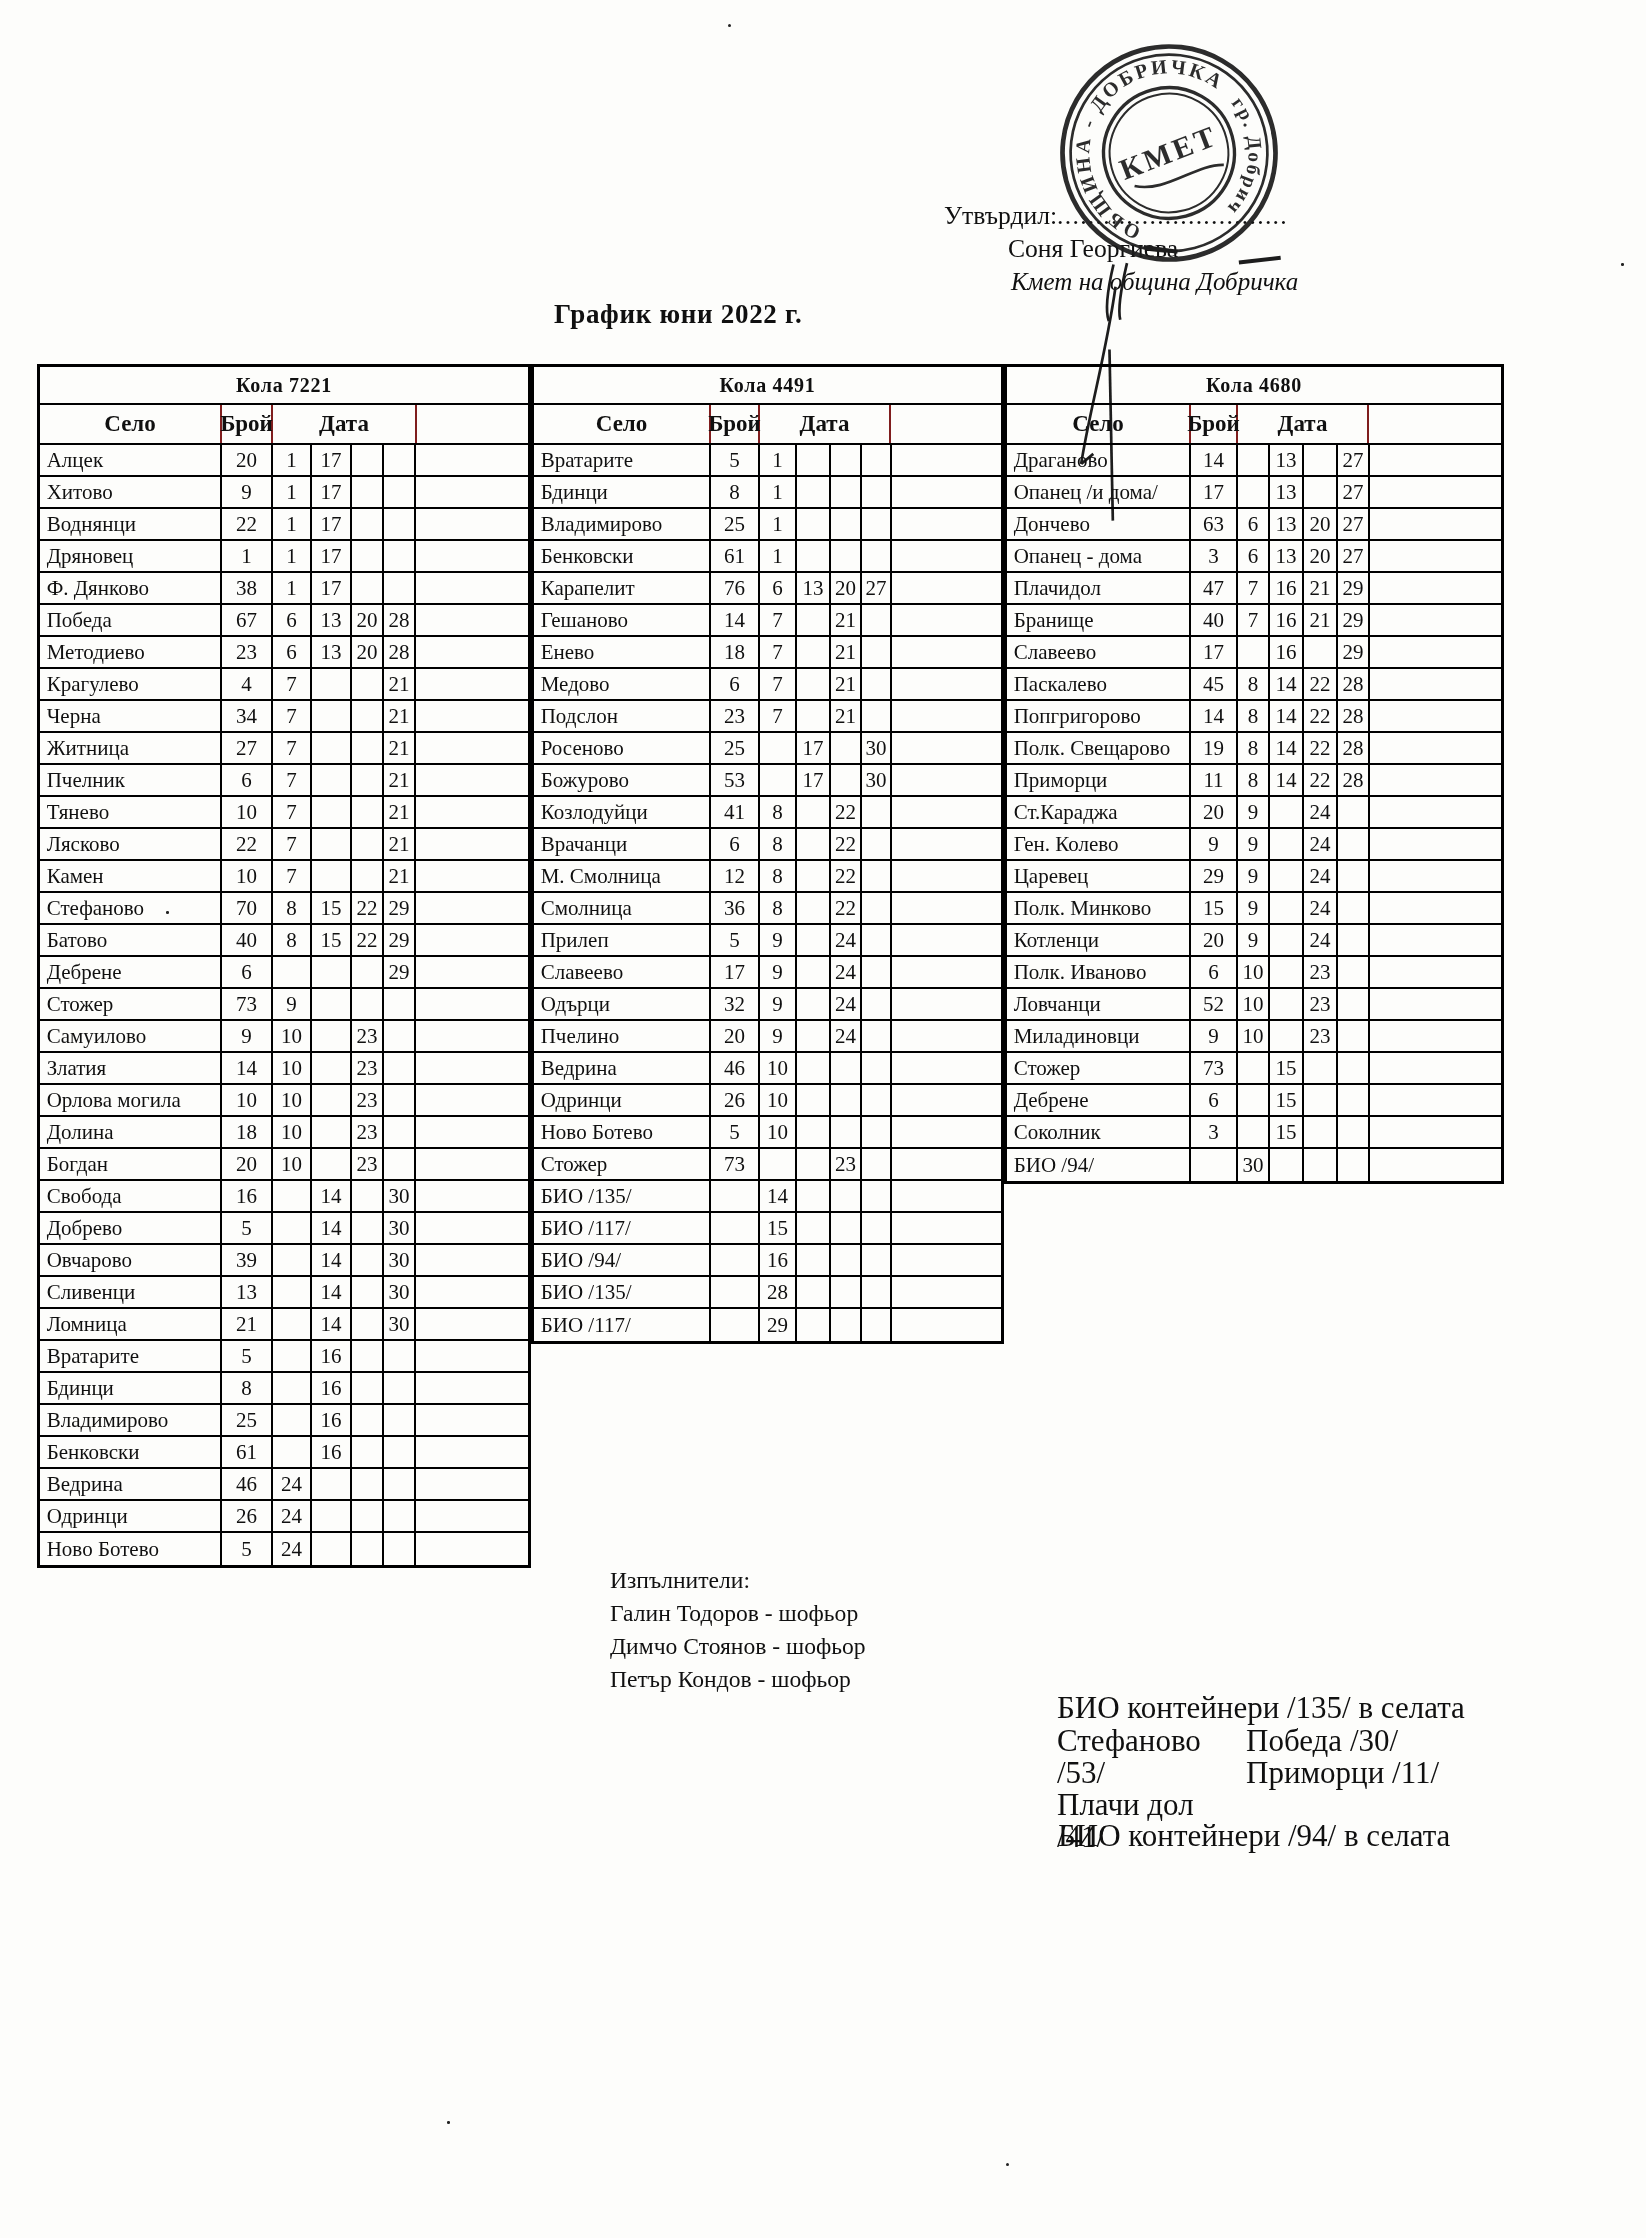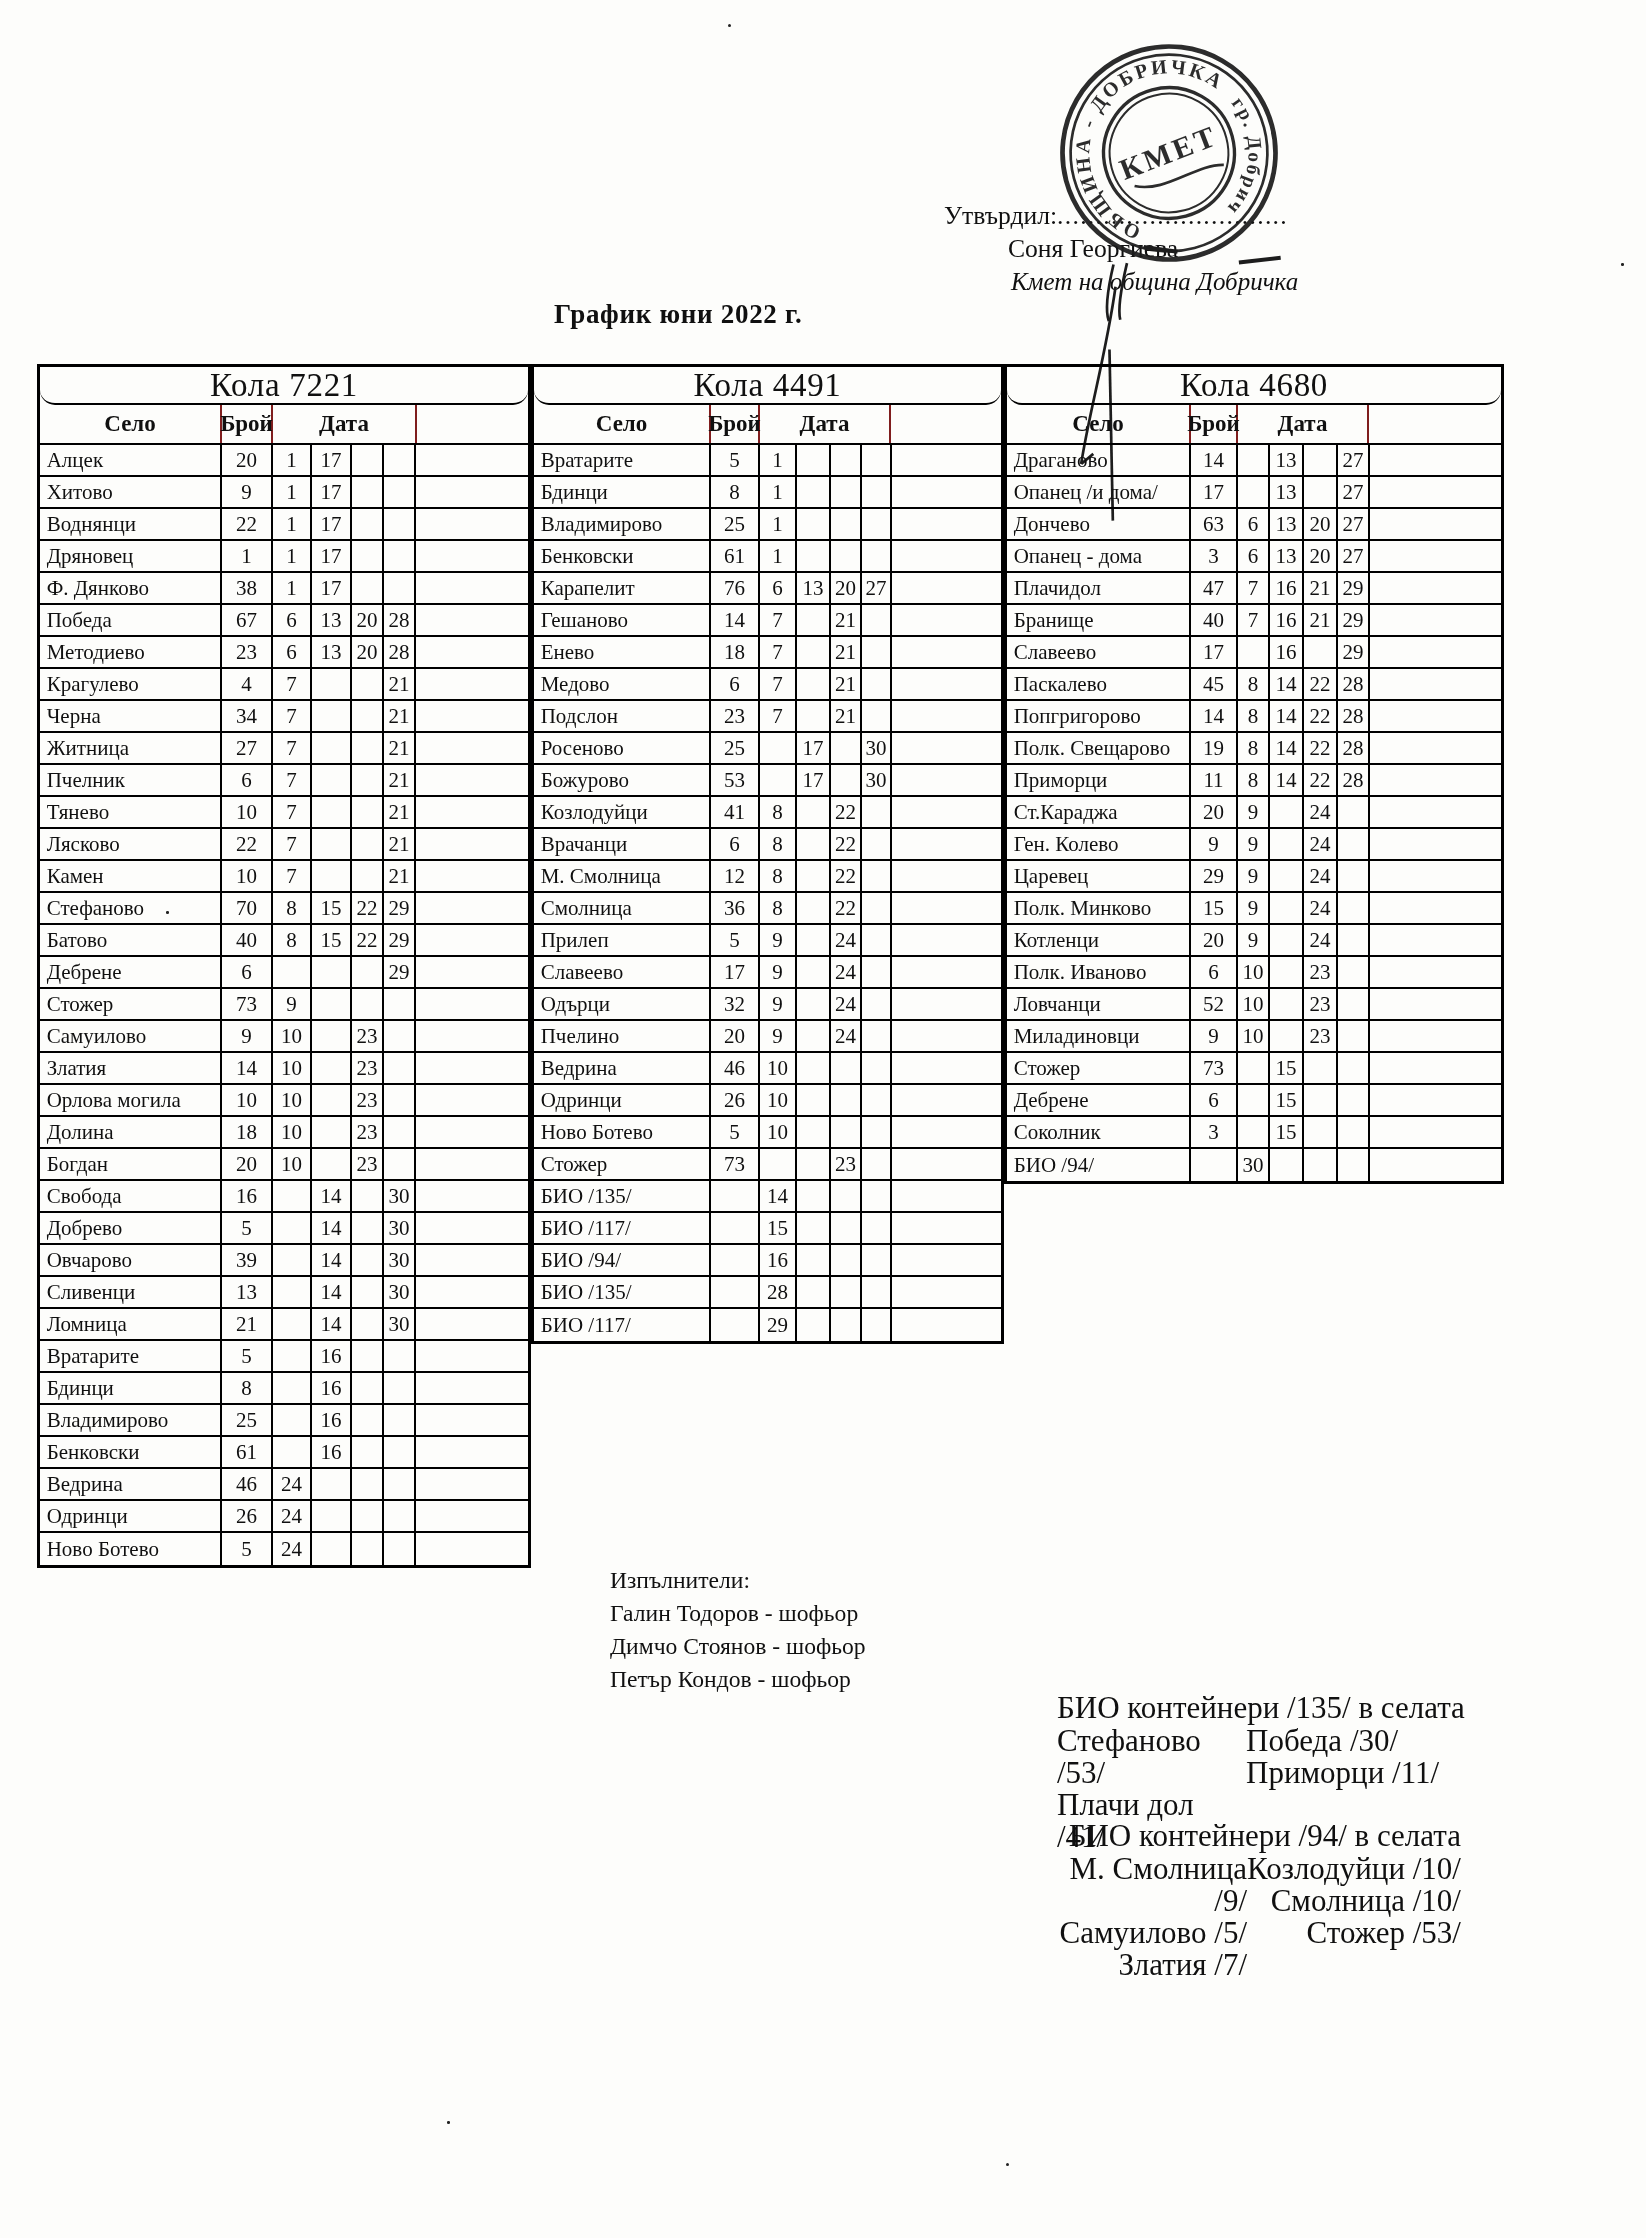--- a/index.html
+++ b/index.html
@@ -17,21 +17,21 @@
 
   .stamp { position:absolute; left:1047px; top:31px; width:244px; height:244px; transform:rotate(-15deg); opacity:.92; }
   .stamp text { font-family:"Liberation Serif", serif; fill:#1b1b1b; }
   .marks { position:absolute; left:0; top:0; width:1646px; height:2239px; pointer-events:none; }
 
   .speck { position:absolute; background:#222; border-radius:50%; }
 
   
   .table { position:absolute; top:364px; border:3.4px solid #000; box-sizing:border-box; }
   .t-car { height:36px; border-bottom:2.7px solid #000; display:flex; align-items:center; justify-content:center;
-           font-weight:normal; font-size:33px; letter-spacing:0.7px;border-radius:15px; }
+           font-weight:bold; font-size:20px; letter-spacing:0.7px; }
   .thead { display:grid; grid-template-columns:var(--cols-head); height:38px; border-bottom:2.7px solid #000;
            font-weight:bold; font-size:23px; }
   .hcell { display:flex; align-items:center; justify-content:center; border-right:2px solid #7f1d1d; }
   .h-fill { border-right:none; }
   .trow { display:grid; grid-template-columns:var(--cols-body); height:32px; box-sizing:border-box; }
   .tcell { border-right:2px solid #000; border-bottom:2px solid #000; box-sizing:border-box;
            display:flex; align-items:center; font-size:21px; white-space:nowrap; overflow:hidden; }
   .c-name { padding-left:6.7px; }
   .c-num { justify-content:center; }
   .c-fill { border-right:none; }
@@ -910,32 +910,20 @@
       <div>
           <div>Победа /30/</div>
           <div>Приморци /11/</div>
         </div>
     </div>
   </div>
 
 
   <div class="bio" style="left:1058px; top:1820px;text-align:right;">
     <div class="bio-title">БИО контейнери /94/ в селата</div>
-    <div class="cols">
-      <div class="col-left">
-          <div>М. Смолница /9/</div>
-          <div>Самуилово /5/</div>
-          <div>Златия /7/</div>
-        </div>
-      <div>
-          <div>Козлодуйци /10/</div>
-          <div>Смолница /10/</div>
-          <div>Стожер /53/</div>
-        </div>
-    </div>
   </div>
 
   <div class="speck" style="left:728px; top:24px; width:3.4px; height:3.4px;"></div>
   <div class="speck" style="left:1621px; top:263px; width:2.7px; height:2.7px;"></div>
   <div class="speck" style="left:166px; top:911px; width:2.7px; height:2.7px;"></div>
   <div class="speck" style="left:447px; top:2121px; width:2.7px; height:2.7px;"></div>
   <div class="speck" style="left:1006px; top:2163px; width:3.4px; height:3.4px;"></div>
 
 </div>
 

